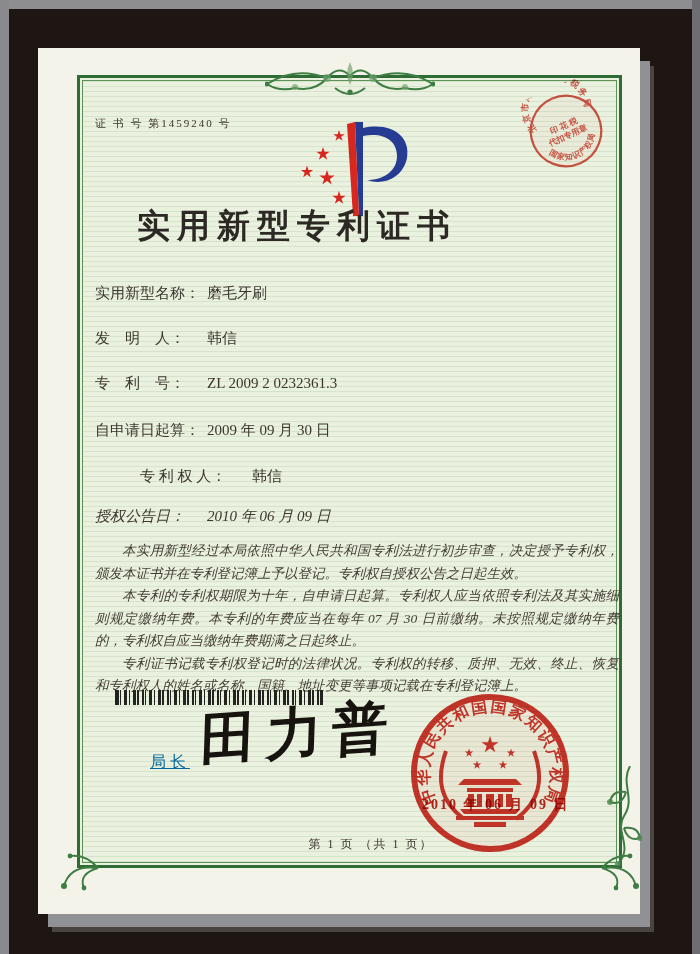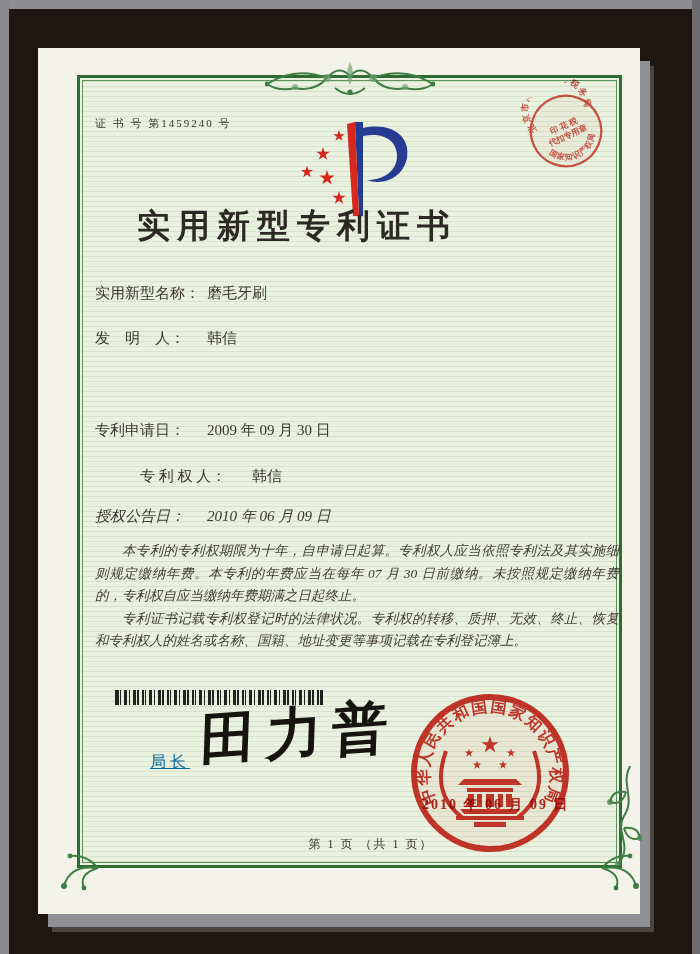--- a/index.html
+++ b/index.html
@@ -139,31 +139,35 @@
     </svg>
 
     <div class="title">实用新型专利证书</div>
 
     <div class="field f1">
       <span class="lab">发　明　人：</span><span>韩信</span>
     </div>
     <div class="field f0">
       <span class="lab">实用新型名称：</span><span>磨毛牙刷</span>
     </div>
+    <div class="field f2">
+      <span class="lab">专　利　号：</span><span>ZL 2009 2 0232361.3</span>
+    </div>
     <div class="field f3">
-      <span class="lab">专利申请日：</span><span>2009 年 09 月 30 日</span>
+      <span class="lab">自申请日起算：</span><span>2009 年 09 月 30 日</span>
     </div>
     <div class="field f4">
       <span class="lab">专 利 权 人：</span><span>韩信</span>
     </div>
     <div class="field f5">
       <span class="lab">授权公告日：</span><span>2010 年 06 月 09 日</span>
     </div>
 
     <div class="paras">
+      <p>本实用新型经过本局依照中华人民共和国专利法进行初步审查，决定授予专利权，颁发本证书并在专利登记簿上予以登记。专利权自授权公告之日起生效。</p>
       <p>本专利的专利权期限为十年，自申请日起算。专利权人应当依照专利法及其实施细则规定缴纳年费。本专利的年费应当在每年 07 月 30 日前缴纳。未按照规定缴纳年费的，专利权自应当缴纳年费期满之日起终止。</p>
       <p>专利证书记载专利权登记时的法律状况。专利权的转移、质押、无效、终止、恢复和专利权人的姓名或名称、国籍、地址变更等事项记载在专利登记簿上。</p>
     </div>
 
     <div class="barcode"></div>
 
     <div class="director-label">局长</div>
     <div class="signature">田力普</div>
 
     <svg class="seal" viewBox="0 0 160 160">

